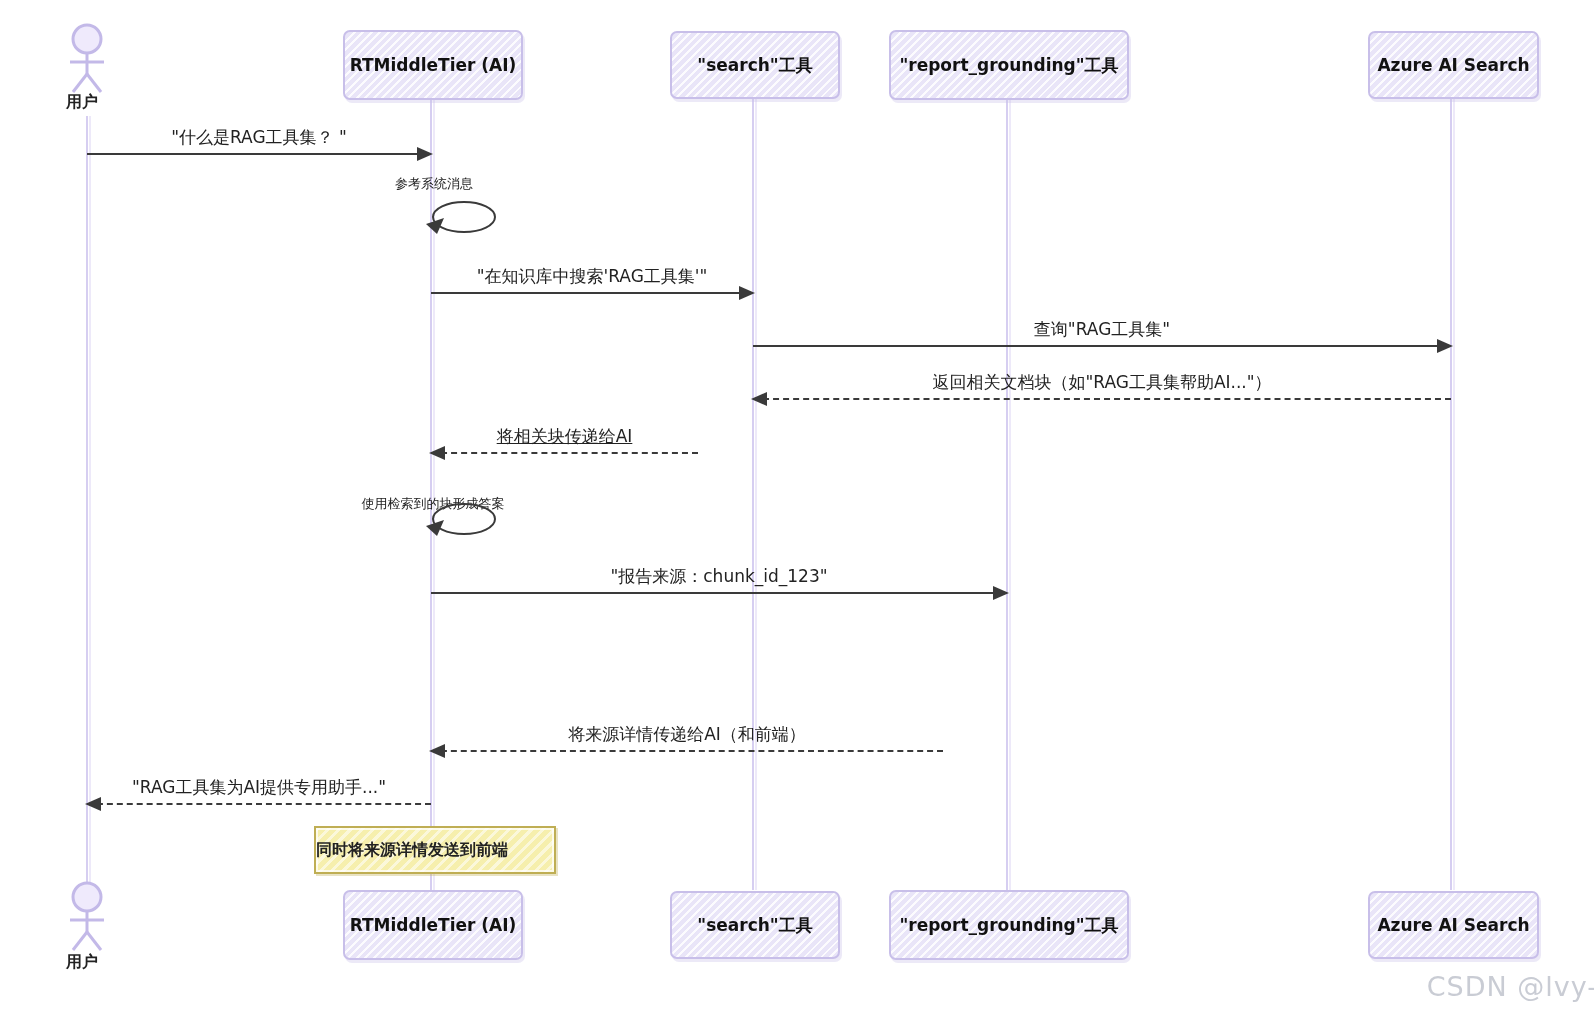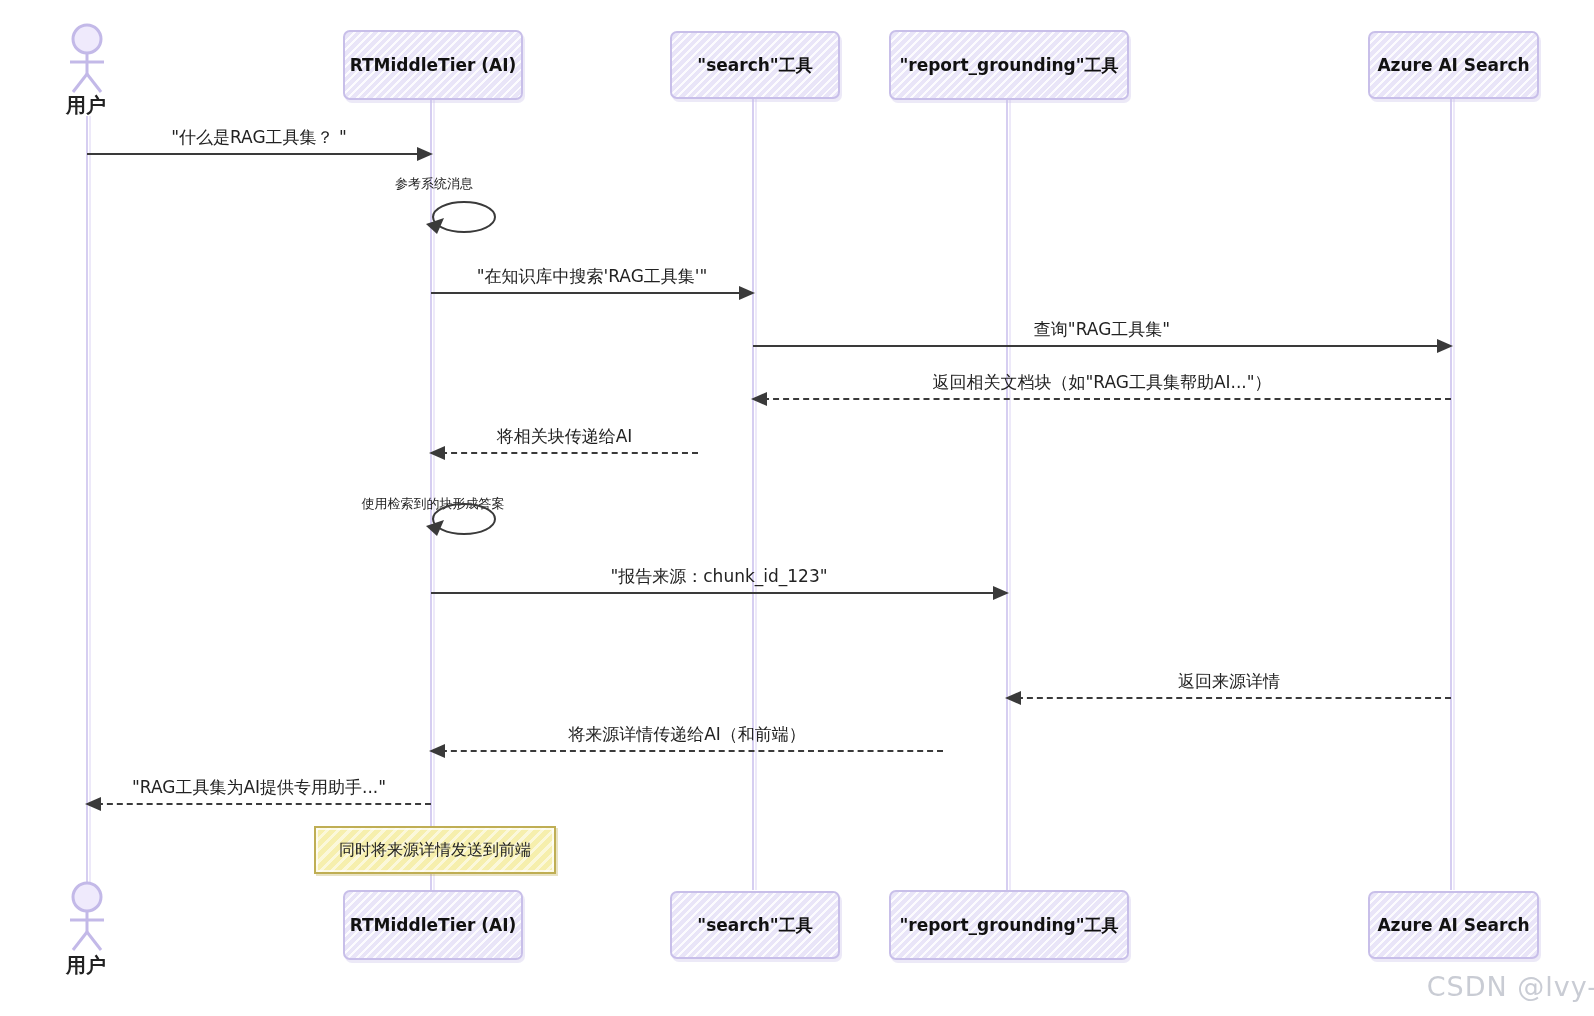--- a/index.html
+++ b/index.html
@@ -57,26 +57,26 @@
   
   .note {
     position:absolute;
     background:
       repeating-linear-gradient(135deg,
         rgba(255,255,255,0.55) 0px, rgba(255,255,255,0.55) 3px,
         rgba(247,240,174,0) 3px, rgba(247,240,174,0) 8px),
       #f6efad;
     border:2px solid #bfae54;
     box-shadow:inset 0 0 0 2px rgba(255,255,253,0.75), 2px 2px 0 rgba(191,174,84,0.35);
-    display:flex; align-items:center; justify-content:center;
-    font-size:16px; font-weight:400; color:#222; white-space:nowrap;
+    display:flex; align-items:center; 
+    font-size:16px; font-weight:700; color:#222; white-space:nowrap;
   }
   
   .actor-label {
-    position:absolute; font-size:20px; font-weight:600; color:#222; white-space:nowrap;
+    position:absolute; font-size:16px; font-weight:600; color:#222; white-space:nowrap;
   }
   .watermark {
     position:absolute; right:-4px; bottom:14px;
     font-size:27px; letter-spacing:1px; color:#c9ccd4; white-space:nowrap;
   }
 </style>
 </head>
 <body>
 
 <div id="canvas">
@@ -136,47 +136,41 @@
       </div>
   </div>
 
   <div class="msg" style="left:753px; top:370px; width:698px;">
     <div class="msg-label">返回相关文档块（如"RAG工具集帮助AI..."）</div>
     <div class="msg-line dashed">
         <span class="arrow-left"></span>
       </div>
   </div>
 
-  <div class="msg" style="left:431px; top:424px; width:267px;">
+  <div class="msg" style="left:431px; top:424px; width:267px;text-decoration:underline;">
     <div class="msg-label">将相关块传递给AI</div>
     <div class="msg-line dashed">
         <span class="arrow-left"></span>
       </div>
   </div>
 
   <div class="self-label" style="left:331px; top:492px; width:204px;text-align:center;">使用检索到的块形成答案</div>
   <svg class="self-loop" style="left:424px; top:500px;" width="78" height="42" viewBox="0 0 78 42">
     <ellipse cx="40" cy="19" rx="31" ry="15" fill="none" stroke="#3a3a3a" stroke-width="2"></ellipse>
     <polygon points="2,26 20,20 13,36" fill="#3a3a3a"></polygon>
   </svg>
 
   <div class="msg" style="left:431px; top:564px; width:576px;">
     <div class="msg-label">"报告来源：chunk_id_123"</div>
     <div class="msg-line solid">
         <span class="arrow-right"></span>
       </div>
   </div>
 
 
-  <div class="msg" style="left:1007px; top:669px; width:444px;">
-    <div class="msg-label">返回来源详情</div>
-    <div class="msg-line dashed">
-        <span class="arrow-left"></span>
-      </div>
-  </div>
 
   <div class="msg" style="left:431px; top:722px; width:512px;">
     <div class="msg-label">将来源详情传递给AI（和前端）</div>
     <div class="msg-line dashed">
         <span class="arrow-left"></span>
       </div>
   </div>
 
   <div class="msg" style="left:87px; top:775px; width:344px;">
     <div class="msg-label">"RAG工具集为AI提供专用助手..."</div>

